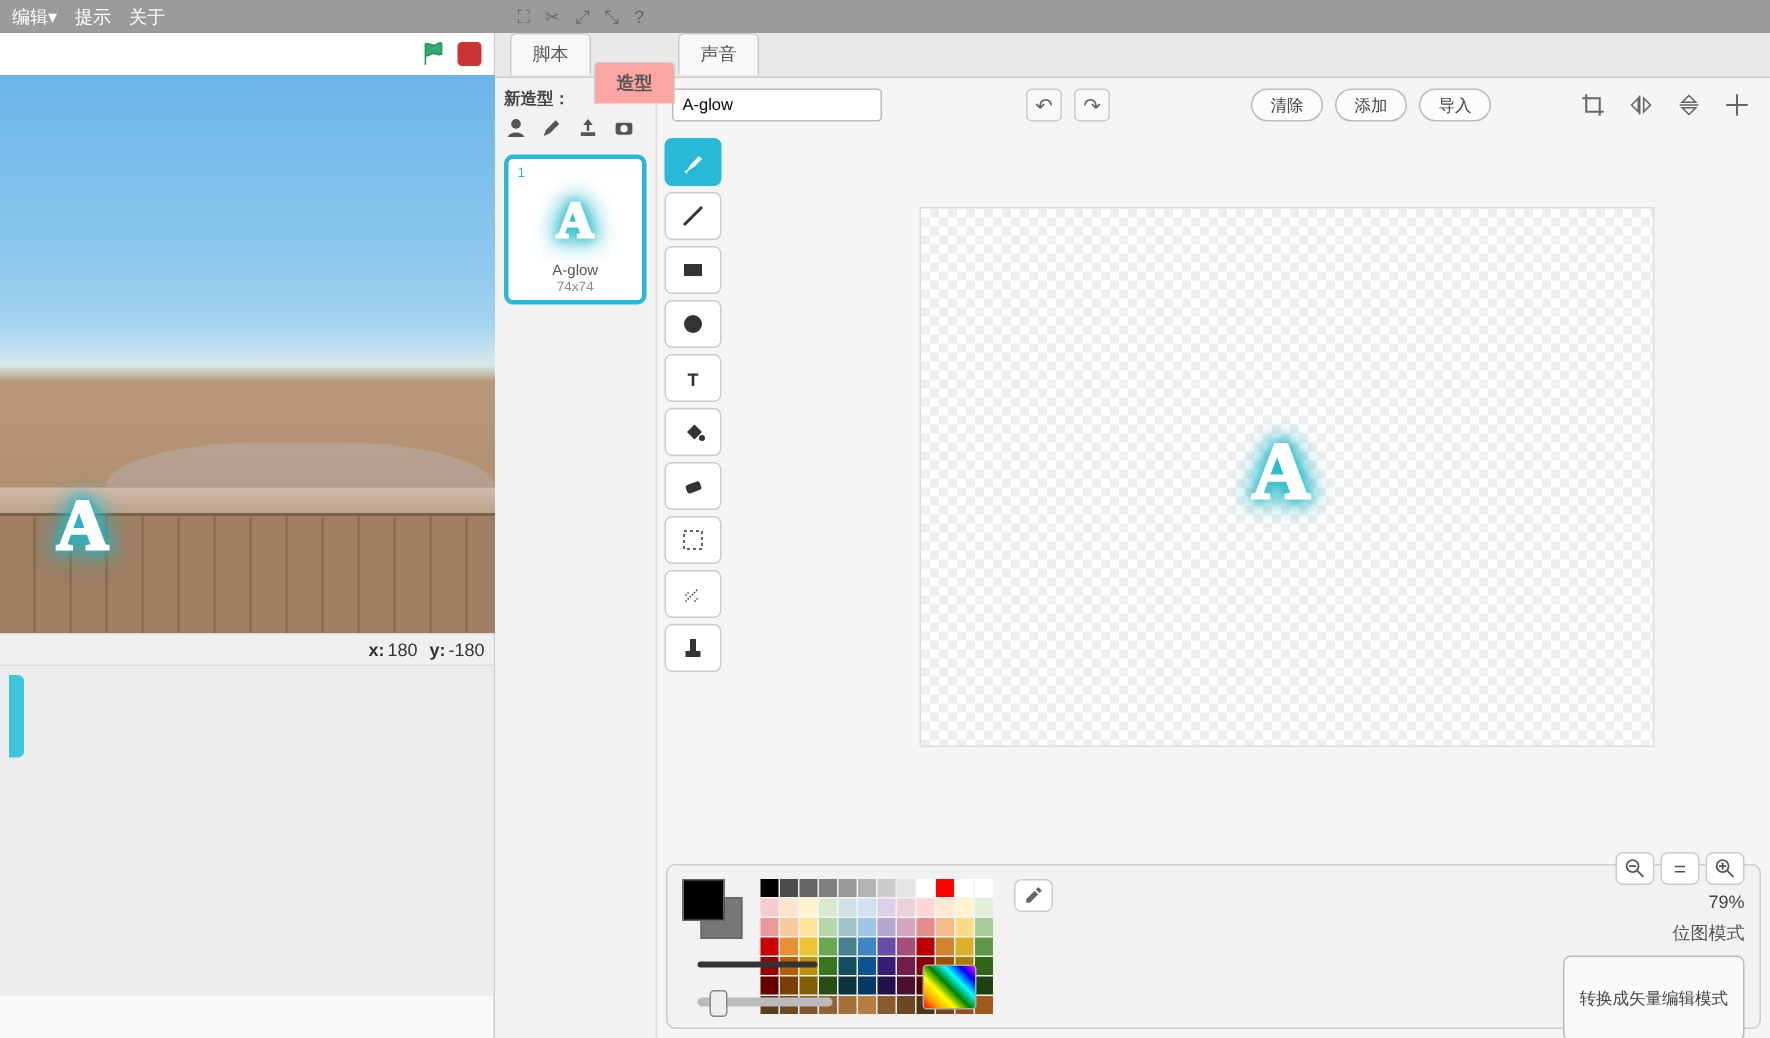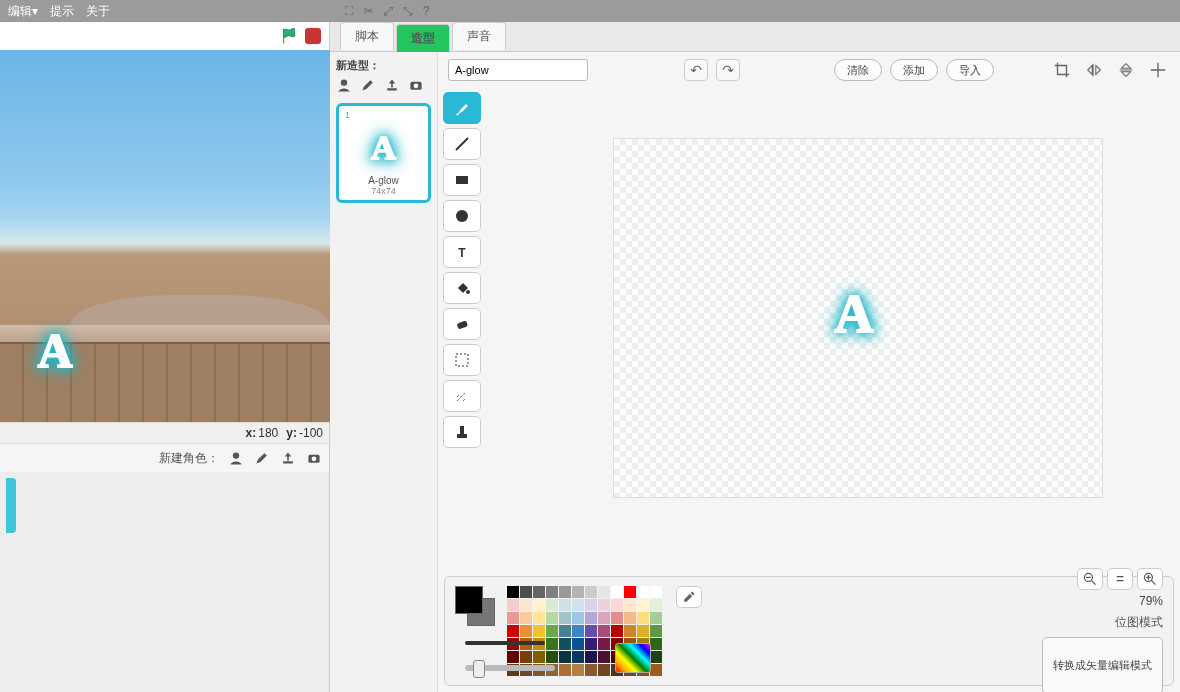--- a/index.html
+++ b/index.html
@@ -33,21 +33,21 @@
 .sprite-bar .mini-icon { width: 18px; height: 18px; color: #666; display: flex; align-items: center; justify-content: center; }
 
 .sprite-list { flex: 1; background: #ededed; height: 220px; padding: 6px; }
 .sprite-thumb { width: 10px; height: 55px; background: #3ec5da; border-radius: 0 4px 4px 0; }
 
 
 .right-area { position: absolute; left: 330px; top: 22px; right: 0; bottom: 0; background: #f5f5f5; }
 
 .tabs { height: 30px; display: flex; align-items: flex-start; padding-left: 10px; background: #e9e9e9; border-bottom: 1px solid #ccc; }
 .tab { padding: 5px 14px; border: 1px solid #ccc; border-bottom: none; background: #f8f8f8; margin-right: 2px; border-radius: 4px 4px 0 0; font-size: 12px; color: #555; cursor: pointer; }
-.tab.active { background: #22c55e; font-weight: bold; position: relative; top: 2px; }
+.tab.active { background: #fca5a5; font-weight: bold; position: relative; top: 19px; }
 
 .editor-body { display: flex; height: calc(100% - 30px); }
 
 
 .costume-col { width: 108px; background: #f2f2f2; border-right: 1px solid #ddd; padding: 6px; }
 .costume-col .label { font-size: 11px; color: #444; margin-bottom: 4px; font-weight: bold; }
 .costume-col .new-icons { display: flex; gap: 6px; margin-bottom: 8px; }
 .costume-col .new-icons .mini-icon { color: #555; width: 18px; height: 18px; }
 
 .costume-item { border: 3px solid #29b8d6; border-radius: 6px; background: #fff; padding: 4px; text-align: center; cursor: pointer; }
@@ -137,46 +137,21 @@
     <div class="mountain"></div>
     <div class="deck"></div>
     <div class="sprite-A">
         <span class="letter">A</span>
       </div>
   </div>
   <div class="coord-bar">
     <b>x:</b>
     <span>180</span>
     <b>y:</b>
-    <span>-100</span>
-  </div>
-  <div class="sprite-bar">
-    <span>新建角色：</span>
-    <span class="mini-icon">
-        <svg viewBox="0 0 20 20" width="16" height="16">
-          <circle cx="10" cy="7" r="4" fill="#555"></circle>
-          <path d="M3 18c2-5 12-5 14 0z" fill="#555"></path>
-        </svg>
-      </span>
-    <span class="mini-icon">
-        <svg viewBox="0 0 20 20" width="16" height="16">
-          <path d="M3 17l2-5 8-8 3 3-8 8-5 2z" fill="#555"></path>
-        </svg>
-      </span>
-    <span class="mini-icon">
-        <svg viewBox="0 0 20 20" width="16" height="16">
-          <path d="M4 14h12v3H4zM10 3l4 5h-3v5H9V8H6z" fill="#555"></path>
-        </svg>
-      </span>
-    <span class="mini-icon">
-        <svg viewBox="0 0 20 20" width="16" height="16">
-          <rect x="3" y="6" width="14" height="10" rx="2" fill="#555"></rect>
-          <circle cx="10" cy="11" r="3" fill="#fff"></circle>
-        </svg>
-      </span>
+    <span>-180</span>
   </div>
   <div class="sprite-list">
     <div class="sprite-thumb"></div>
   </div>
 </div>
 
 <div class="right-area">
   <div class="tabs">
     <div class="tab">脚本</div>
     <div class="tab active">造型</div>

